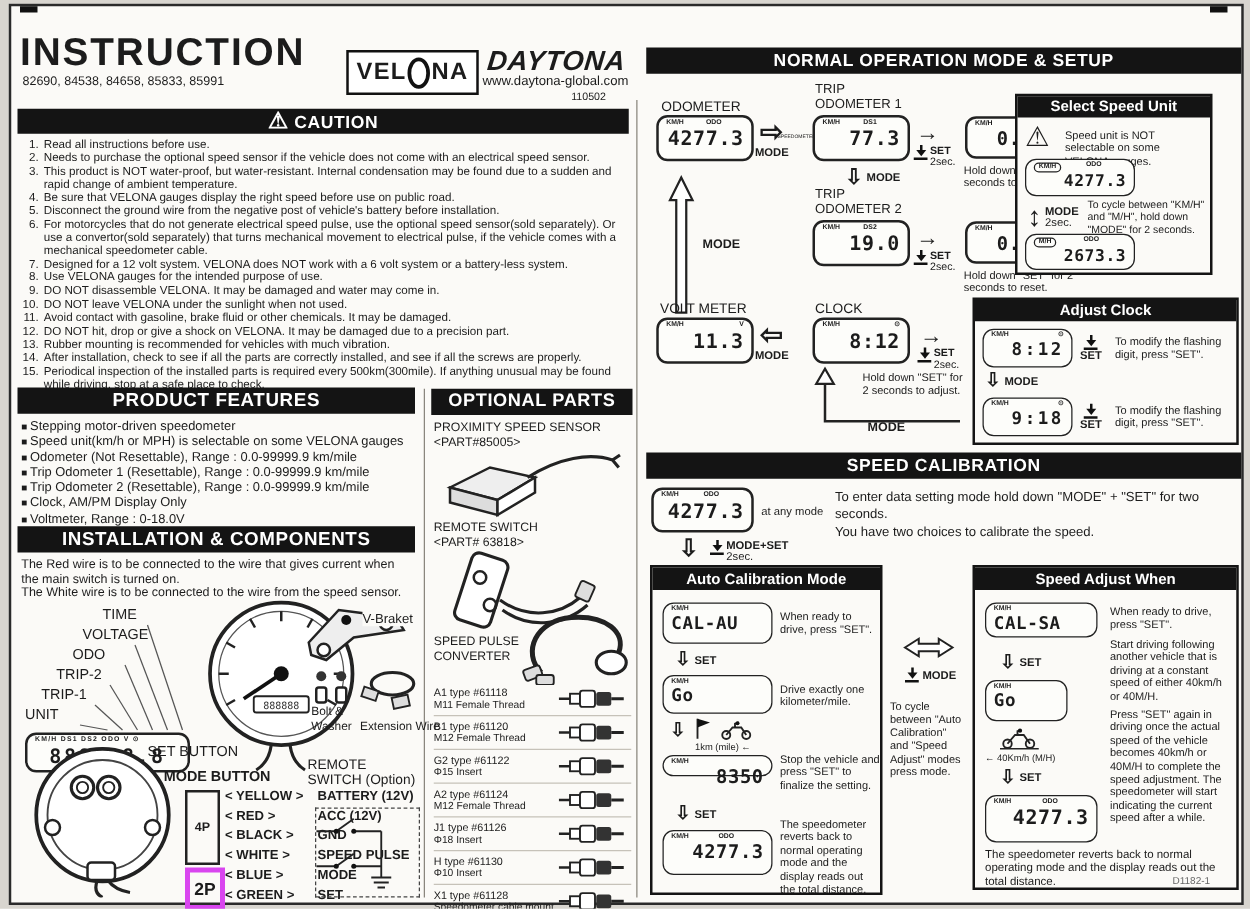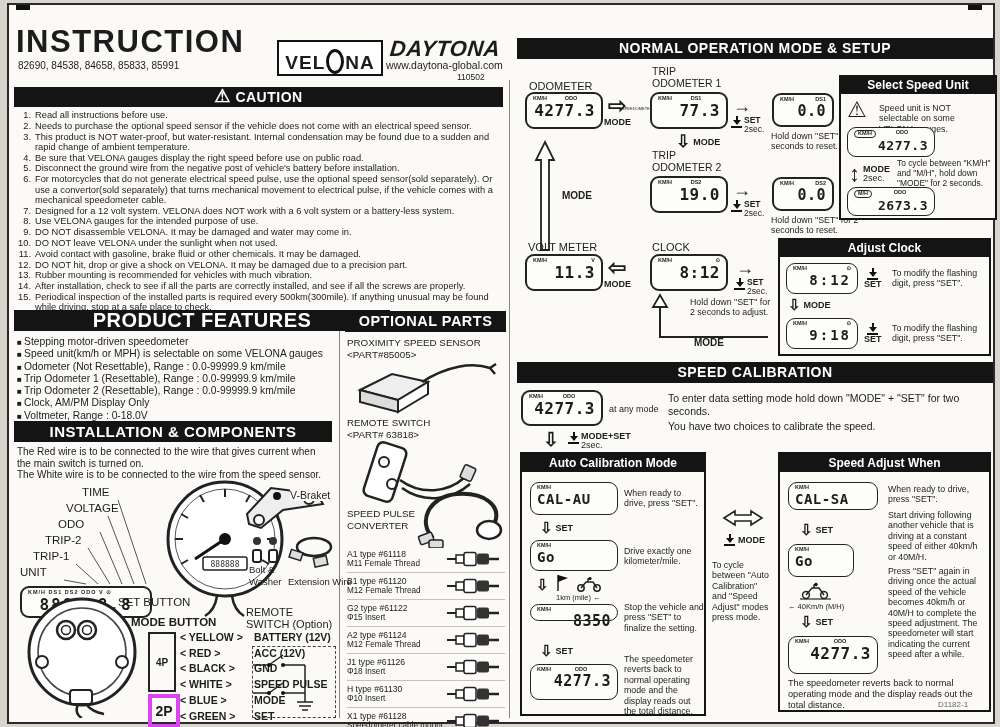--- a/index.html
+++ b/index.html
@@ -41,21 +41,21 @@
 
 <div class="page"></div>
 <div class="abs" style="left:16px;top:5px;width:14px;height:5px;background:#111"></div>
 <div class="abs" style="left:968px;top:5px;width:14px;height:5px;background:#111"></div>
 <div class="vline" style="left:509px;top:80px;height:638px"></div>
 <div class="vline" style="left:339px;top:311px;height:407px"></div>
 
 <div class="abs" style="left:16px;top:24px;font-size:31px;font-weight:bold;letter-spacing:1.5px">INSTRUCTION</div>
 <div class="abs" style="left:18px;top:60px;font-size:10px">82690, 84538, 84658, 85833, 85991</div>
 
-<div class="abs" style="left:277px;top:40px;width:102px;height:32px;border:2px solid #111;background:#fff;display:flex;align-items:flex-end;justify-content:center;font-weight:bold">
+<div class="abs" style="left:277px;top:40px;width:102px;height:32px;border:2px solid #111;background:#fff;display:flex;align-items:center;justify-content:center;font-weight:bold">
   <span style="font-size:19px;letter-spacing:1px">VEL</span>
   <span style="display:inline-block;width:12px;height:19px;border:3px solid #111;border-radius:50%;margin:0 1px"></span>
   <span style="font-size:19px;letter-spacing:1px">NA</span>
   <span style="position:absolute;left:283px;top:64px;font-size:4px;font-weight:normal">ELECTRICAL</span>
   <span style="position:absolute;left:343px;top:64px;font-size:4px;font-weight:normal">SPEEDOMETER</span>
 </div>
 <div class="abs" style="left:390px;top:36px;font-size:22px;font-weight:bold;font-style:italic;letter-spacing:.5px;transform:skewX(-6deg)">DAYTONA</div>
 <div class="abs" style="left:386px;top:59px;font-size:10.5px">www.daytona-global.com</div>
 <div class="abs" style="left:457px;top:72px;font-size:8.5px">110502</div>
 
@@ -136,21 +136,21 @@
         <span>After installation, check to see if all the parts are correctly installed, and see if all the screws are properly.</span>
       </li>
 
       <li>
         <span class="n">15.</span>
         <span>Periodical inspection of the installed parts is required every 500km(300mile). If anything unusual may be found while driving, stop at a safe place to check.</span>
       </li>
     </ol>
 </div>
 
-<div class="bar" style="left:14px;top:310px;width:376px;height:21px;font-size:20px;line-height:21px">PRODUCT FEATURES</div>
+<div class="bar" style="left:14px;top:310px;width:318px;height:21px;font-size:15px;line-height:21px">PRODUCT FEATURES</div>
 <div class="abs feat" style="left:17px;top:336px;width:316px">
   <ul>
 
   <li>Stepping motor-driven speedometer</li>
       <li>Speed unit(km/h or MPH) is selectable on some VELONA gauges</li>
       <li>Odometer (Not Resettable), Range : 0.0-99999.9 km/mile</li>
       <li>Trip Odometer 1 (Resettable), Range : 0.0-99999.9 km/mile</li>
       <li>Trip Odometer 2 (Resettable), Range : 0.0-99999.9 km/mile</li>
       <li>Clock, AM/PM Display Only</li>
       <li>Voltmeter, Range : 0-18.0V</li>
@@ -557,21 +557,21 @@
     </span>
   <span style="font-size:8.5px;line-height:1.05"><b>SET</b><br><span>2sec.</span></span>
 </div>
 <div class="abs note" style="left:690px;top:297px;width:86px">Hold down "SET" for 2 seconds to adjust.</div>
 <svg class="abs" style="left:640px;top:293px" width="132" height="50" viewBox="0 0 132 50">
   <polyline points="128,44 20,44 20,12" fill="none" stroke="#222" stroke-width="2"></polyline>
   <polygon points="20,2 13,14 27,14" fill="#fff" stroke="#222" stroke-width="1.8"></polygon>
 </svg>
 <div class="abs mode-lbl" style="left:694px;top:337px;font-size:10px">MODE</div>
 
-<div class="box" style="left:839px;top:75px;width:158px;height:145px">
+<div class="box" style="left:812px;top:75px;width:158px;height:145px">
   <div class="bh">Select Speed Unit</div>
   <span class="warr abs" style="left:6px;top:22px;font-size:22px">⚠</span>
   <div class="abs note" style="left:38px;top:26px;width:112px">Speed unit is NOT selectable on some VELONA gauges.</div>
   <div class="lcd" style="left:6px;top:50px;width:88px;height:30px;border-width:1.5px">
     <div class="t">
         <span class="oval">KM/H</span>
         <span>ODO</span>
         <span></span>
       </div>
     <div class="v" style="font-size:13px">4277.3</div>

